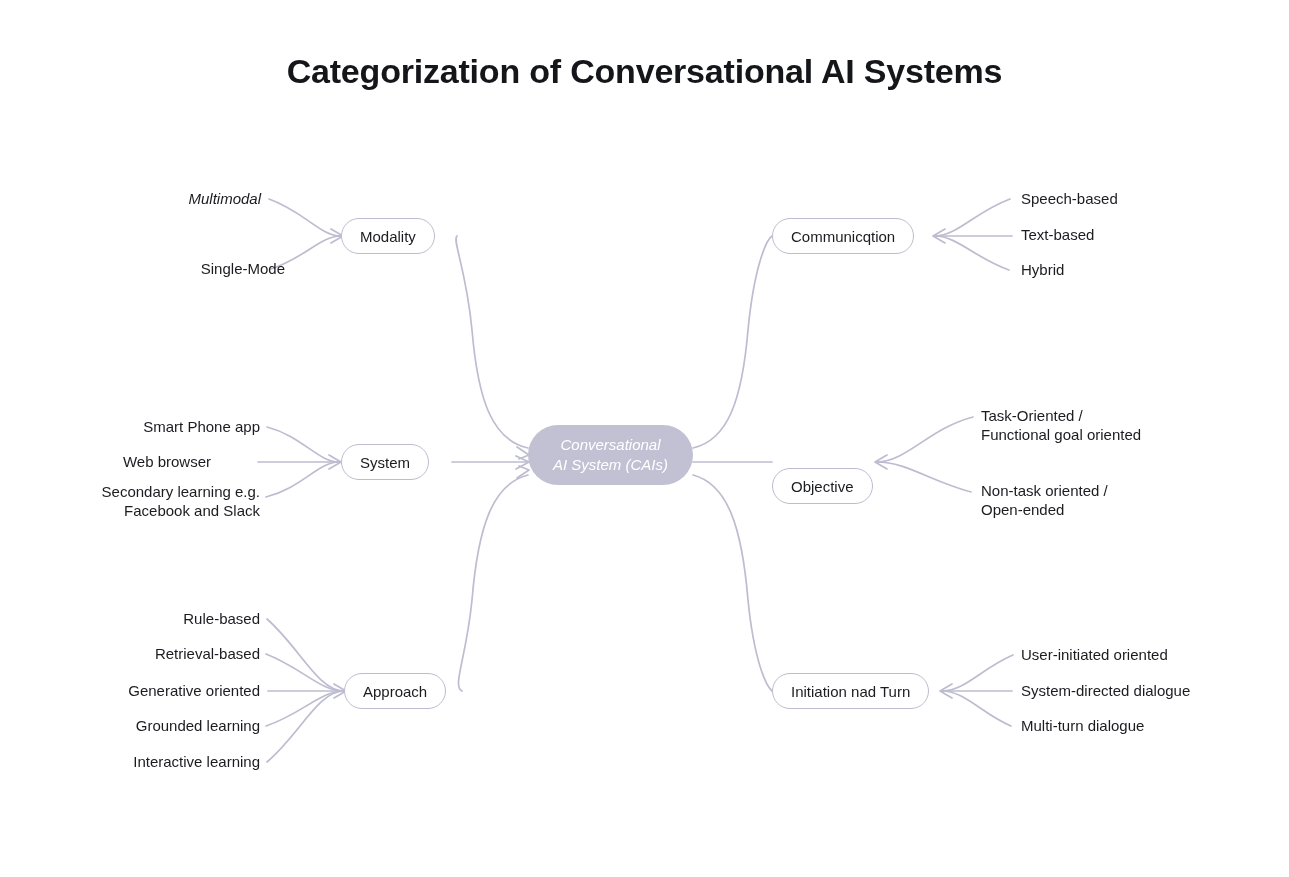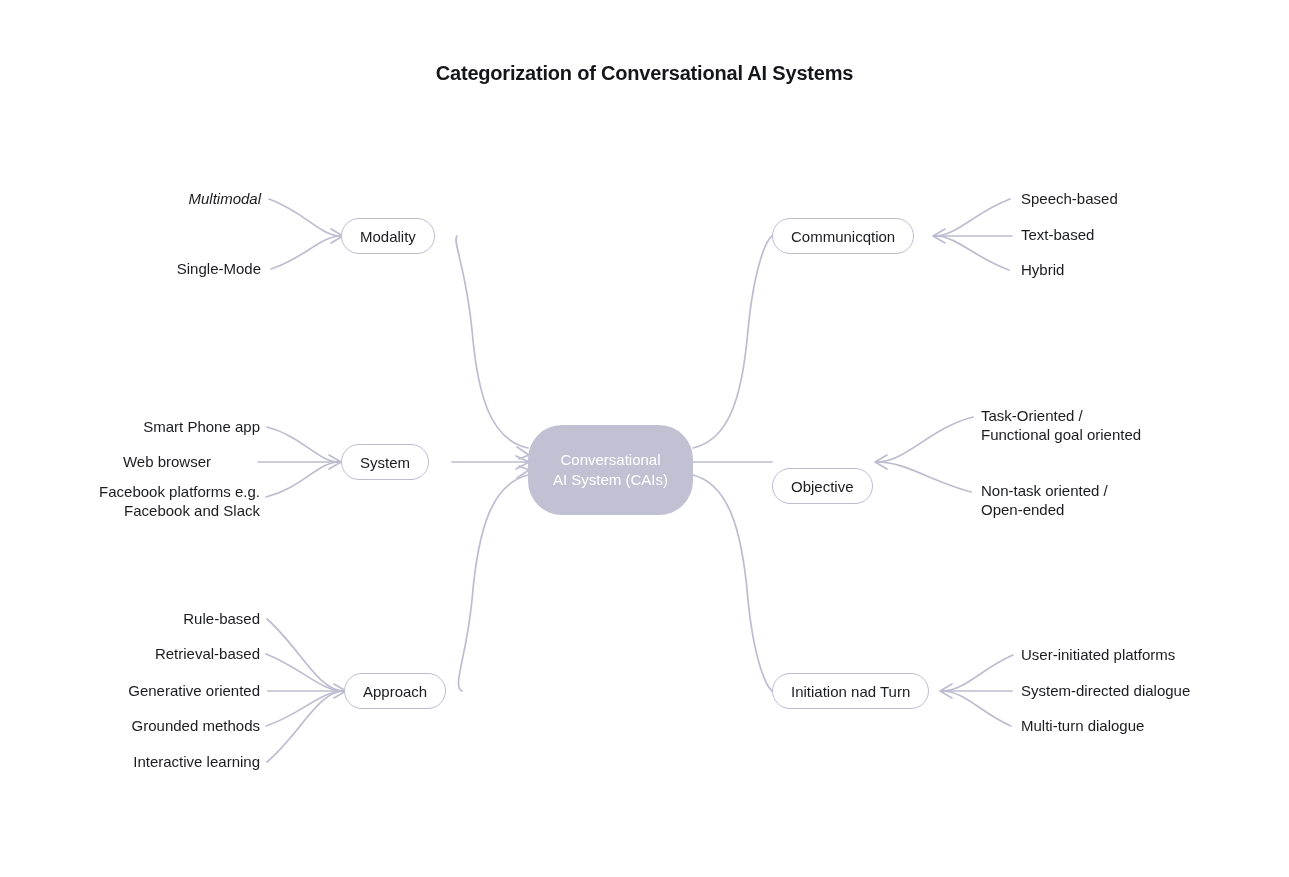--- a/index.html
+++ b/index.html
@@ -16,25 +16,25 @@
   }
   #canvas {
     position: absolute;
     top: 0;
     left: 0;
     width: 1289px;
     height: 877px;
   }
   .title {
     position: absolute;
-    top: 62px;
+    top: 52px;
     left: 0;
     width: 1289px;
     text-align: center;
-    font-size: 20px;
+    font-size: 34px;
     font-weight: bold;
     color: #15161a;
     letter-spacing: -0.2px;
   }
   svg { position: absolute; top: 0; left: 0; }
   .edge {
     fill: none;
     stroke: #bdbcd0;
     stroke-width: 1.7;
     stroke-linecap: round;
@@ -138,21 +138,21 @@
     <path class="edge" d="M 877 462 C 906 462 930 428 973 417"></path>
     <path class="edge" d="M 877 462 C 906 462 930 481 971 492"></path>
     <path class="arrowhead" d="M 887 455 L 875 462 L 887 469"></path>
 
     <path class="edge" d="M 942 691 C 965 691 982 668 1013 655"></path>
     <path class="edge" d="M 942 691 L 1012 691"></path>
     <path class="edge" d="M 942 691 C 965 691 982 714 1011 726"></path>
     <path class="arrowhead" d="M 952 684 L 940 691 L 952 698"></path>
   </svg>
 
-  <div class="root-node" style="left:528px; top:425px; width:165px; height:90px;">
+  <div class="root-node" style="left:528px; top:425px; width:165px; height:60px;font-style:italic;">
     <span class="root-label">Conversational
 AI System (CAIs)</span>
   </div>
 
   <div class="branch-node" style="left:341px; top:218px;">
     <span class="branch-label">Modality</span>
   </div>
 
   <div class="branch-node" style="left:341px; top:444px;">
     <span class="branch-label">System</span>
@@ -168,39 +168,39 @@
 
   <div class="branch-node" style="left:772px; top:444px;margin-top:24px;">
     <span class="branch-label">Objective</span>
   </div>
 
   <div class="branch-node" style="left:772px; top:673px;">
     <span class="branch-label">Initiation nad Turn</span>
   </div>
 
   <div class="leaf left" style="right:1028px; top:189px;font-style:italic;">Multimodal</div>
-  <div class="leaf left" style="right:1028px; top:259px;">Single-Mode</div>
+  <div class="leaf left" style="right:1004px; top:259px;">Single-Mode</div>
 
   <div class="leaf left" style="right:1029px; top:417px;">Smart Phone app</div>
   <div class="leaf left" style="right:1078px; top:452px;">Web browser</div>
-  <div class="leaf left" style="right:1029px; top:482px;">Facebook platforms e.g.
+  <div class="leaf left" style="right:1029px; top:482px;">Secondary learning e.g.
 Facebook and Slack</div>
 
   <div class="leaf left" style="right:1029px; top:609px;">Rule-based</div>
   <div class="leaf left" style="right:1029px; top:644px;">Retrieval-based</div>
   <div class="leaf left" style="right:1029px; top:681px;">Generative oriented</div>
-  <div class="leaf left" style="right:1029px; top:716px;">Grounded methods</div>
+  <div class="leaf left" style="right:1029px; top:716px;">Grounded learning</div>
   <div class="leaf left" style="right:1029px; top:752px;">Interactive learning</div>
 
   <div class="leaf right" style="left:1021px; top:189px;">Speech-based</div>
   <div class="leaf right" style="left:1021px; top:225px;">Text-based</div>
   <div class="leaf right" style="left:1021px; top:260px;">Hybrid</div>
 
   <div class="leaf right" style="left:981px; top:481px;">Non-task oriented /
 Open-ended</div>
   <div class="leaf right" style="left:981px; top:406px;">Task-Oriented /
 Functional goal oriented</div>
 
-  <div class="leaf right" style="left:1021px; top:645px;">User-initiated platforms</div>
+  <div class="leaf right" style="left:1021px; top:645px;">User-initiated oriented</div>
   <div class="leaf right" style="left:1021px; top:681px;">System-directed dialogue</div>
   <div class="leaf right" style="left:1021px; top:716px;">Multi-turn dialogue</div>
 
 </div>
 
 </body></html>

